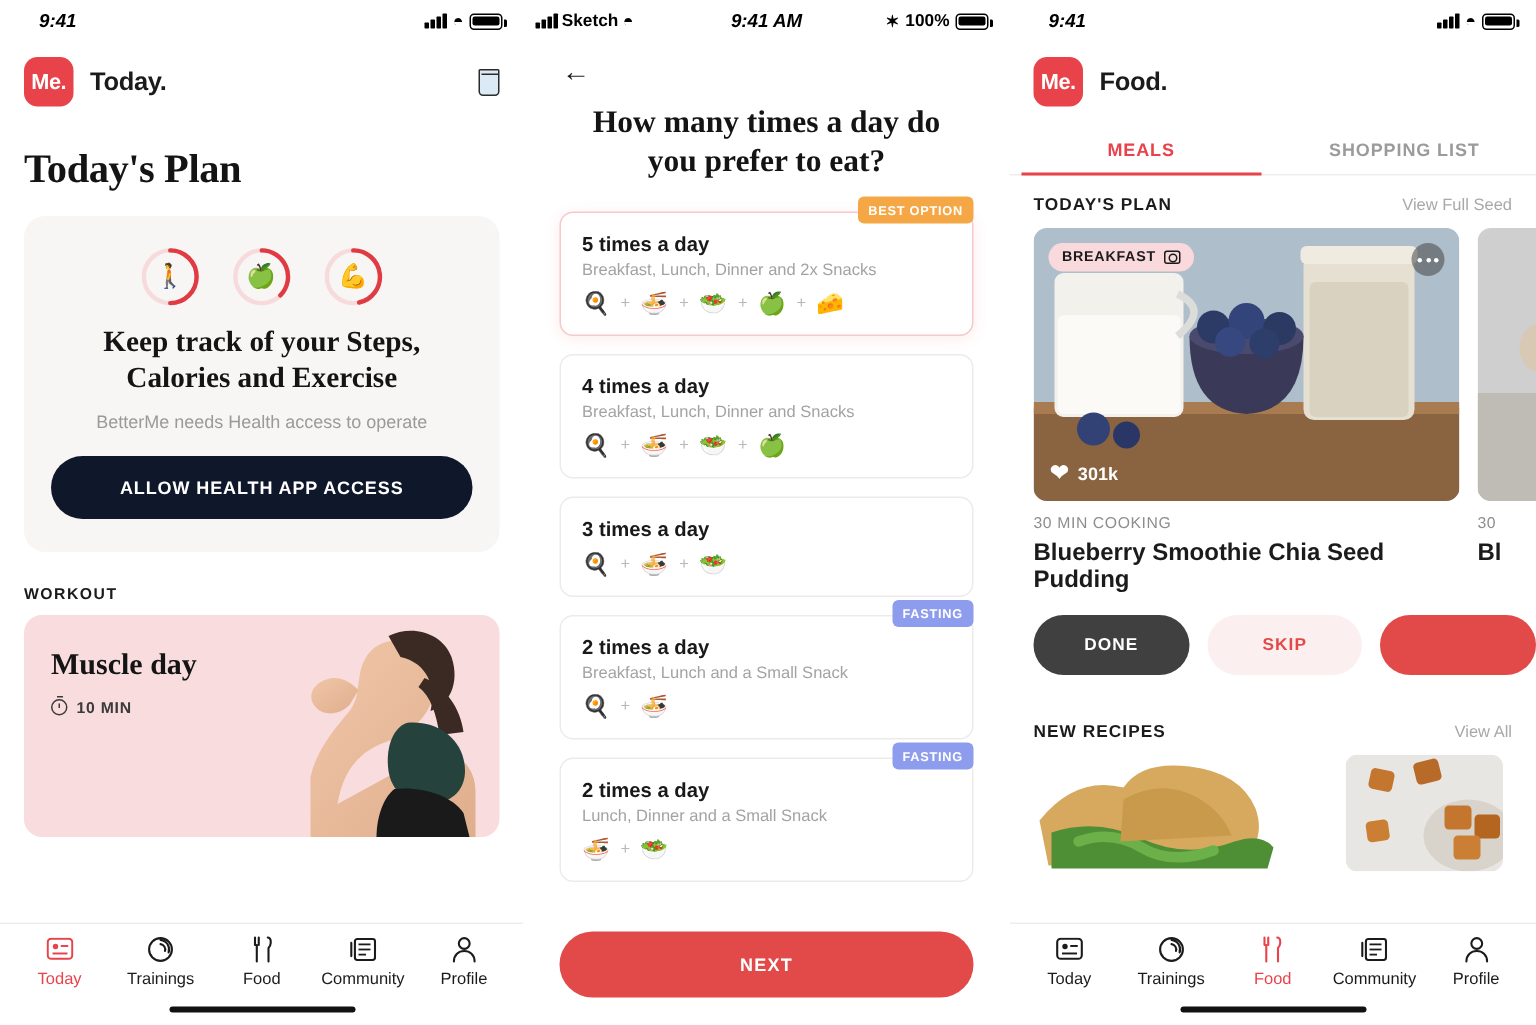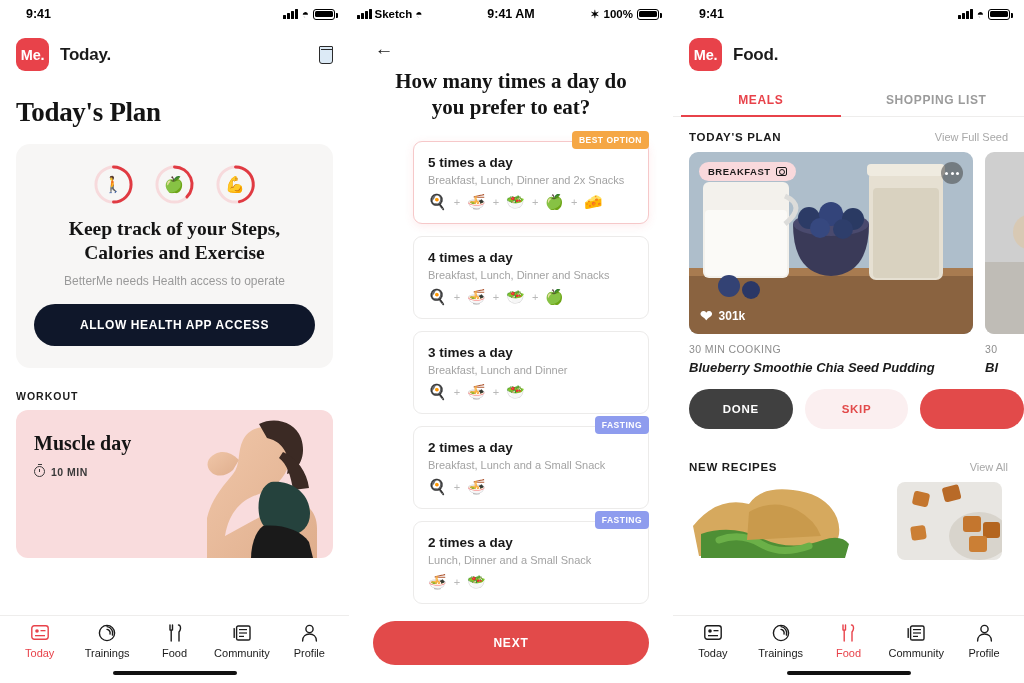--- a/index.html
+++ b/index.html
@@ -11,21 +11,21 @@
   }
   .stage { position: relative; width: 1024px; height: 683px; display: flex; }
 
   .panel { position: relative; height: 683px; background: #fff; overflow: hidden; flex: none; }
   .panel-1 { width: 349px; }
   .panel-2 { width: 324px; }
   .panel-3 { width: 351px; }
 
   
   .statusbar { height: 28px; display: flex; align-items: center; position: relative; font-size: 12.5px; font-weight: 700; color: #000; }
-  .sb-time { position: absolute; }
+  .sb-time { position: absolute; font-style: italic; }
   .sb-right { position: absolute; right: 14px; display: flex; align-items: center; gap: 4px; }
   .sb-left { position: absolute; left: 8px; display: flex; align-items: center; gap: 3px; font-size: 11.5px; font-weight: 600;}
   .bars { display: flex; align-items: flex-end; gap: 1.5px; height: 10px; }
   .bars i { display: block; width: 2.5px; background: #000; border-radius: .5px; }
   .bars i:nth-child(1){height:4px}.bars i:nth-child(2){height:6px}
   .bars i:nth-child(3){height:8px}.bars i:nth-child(4){height:10px}
   .wifi { font-size: 12px; line-height: 1; }
   .batt { width: 22px; height: 11px; border: 1.3px solid #000; border-radius: 3px; position: relative; }
   .batt::after { content:''; position:absolute; right:-3.5px; top:3px; width:2px; height:5px; background:#000; border-radius:0 1px 1px 0;}
   .batt i { position:absolute; left:1.2px; top:1.2px; bottom:1.2px; width: 17.5px; background:#000; border-radius:1.5px;}
@@ -71,21 +71,21 @@
   .tab .lbl { font-size:11px; color:#1b1b1b; }
   .tab.active .lbl { color:#E8424A; }
   .homebar { width: 124px; height: 4.5px; border-radius: 3px; background:#111; margin: 12px auto 8px; }
 
   
   .backbtn { margin: 8px 0 0 22px; width: 26px; height: 26px; display:flex; align-items:center; justify-content:center;
              font-size: 19px; color:#1b1b1b; cursor:pointer; }
   .q-title { font-family:"Liberation Serif", serif; font-weight:700; font-size: 21px; line-height:1.25; text-align:center;
              color:#141414; margin: 6px 30px 0; }
   .opt-wrap { margin: 20px 24px 0; position: relative; }
-  .opt { position: relative; border:1px solid #ECEBEA; border-radius: 9px; background:#fff; padding: 13px 14px 12px; margin-bottom: 12px; cursor:pointer;margin-left:40px; }
+  .opt { position: relative; border:1px solid #ECEBEA; border-radius: 9px; background:#fff; padding: 13px 14px 12px; margin-bottom: 12px; cursor:pointer; }
   .opt.best { border-color:#F6C8C9; box-shadow: 0 2px 10px rgba(232,66,74,.10); }
   .opt-title { font-size: 13.5px; font-weight: 700; color:#191919; }
   .opt-sub { font-size: 11px; color:#a3a3a3; margin-top: 4px; }
   .opt-emojis { margin-top: 7px; display:flex; align-items:center; gap:7px; font-size: 15px; }
   .opt-emojis .plus { font-size: 11px; color:#b9b9b9; }
   .badge { position:absolute; right:-1px; top:-11px; border-radius: 4px; color:#fff; font-size: 8.5px;
            font-weight:700; letter-spacing:.5px; padding: 4px 7px; }
   .badge.best { background:#F5A745; }
   .badge.fast { background:#8E9CEE; }
   .next-wrap { position:absolute; left:0; right:0; bottom: 18px; padding: 0 24px; }
@@ -107,21 +107,21 @@
   .chip { position:absolute; left:10px; top:10px; background:#F9D9DC; border-radius:999px; padding:4px 9px;
           font-size: 9.5px; font-weight:700; letter-spacing:.5px; color:#1b1b1b; display:flex; align-items:center; gap:5px;}
   .chip .cam { width:11px; height:9px; border:1.3px solid #1b1b1b; border-radius:2px; position:relative;}
   .chip .cam::after{content:'';position:absolute;left:2px;top:1.4px;width:4px;height:4px;border:1.2px solid #1b1b1b;border-radius:50%;}
   .dots { position:absolute; right:10px; top:10px; width:22px; height:22px; border-radius:50%; background:rgba(70,70,70,.55);
           display:flex; align-items:center; justify-content:center; gap:2.5px; cursor:pointer;}
   .dots i { width:3px; height:3px; border-radius:50%; background:#fff; display:block;}
   .likes { position:absolute; left:11px; bottom:11px; display:flex; align-items:center; gap:6px; color:#fff; font-size:12px; font-weight:700;}
   .heart { font-size: 15px; line-height:1; }
   .meal-meta { font-size: 10.5px; color:#8d8d8d; letter-spacing:.4px; margin-top: 9px; }
-  .meal-name { font-size: 13px; font-weight:700; color:#1b1b1b; margin-top: 5px; font-style: italic; }
+  .meal-name { font-size: 16px; font-weight:700; color:#1b1b1b; margin-top: 5px; }
   .acts { display:flex; gap: 12px; padding: 0 0 0 16px; margin-top: 14px; }
   .act { border:none; cursor:pointer; border-radius:999px; font-size: 11.5px; font-weight:700; letter-spacing:.7px;
          padding: 14px 0; font-family:"Liberation Sans", sans-serif; }
   .act.done { width: 140px; background:#404040; color:#fff; }
   .act.skip { width: 140px; background:#FBEFF0; color:#E24A4A; }
   .act.more { width: 140px; background:#E24A4A; color:#fff; }
   .rec-row { display:flex; gap:12px; padding-left:16px; }
   .rec { flex:none; border-radius:8px; overflow:hidden; height: 78px; }
   .rec.a { width: 196px; }
   .rec.b { width: 105px; }
@@ -324,21 +324,20 @@
           <span>🍜</span>
             <span class="plus">+</span>
           <span>🥗</span>
             <span class="plus">+</span>
           <span>🍏</span>
         </div>
       </div>
 
       <div class="opt">
         <div class="opt-title">3 times a day</div>
-        <div class="opt-sub">Breakfast, Lunch and Dinner</div>
         <div class="opt-emojis">
           <span>🍳</span>
             <span class="plus">+</span>
           <span>🍜</span>
             <span class="plus">+</span>
           <span>🥗</span>
         </div>
       </div>
 
       <div class="opt">

